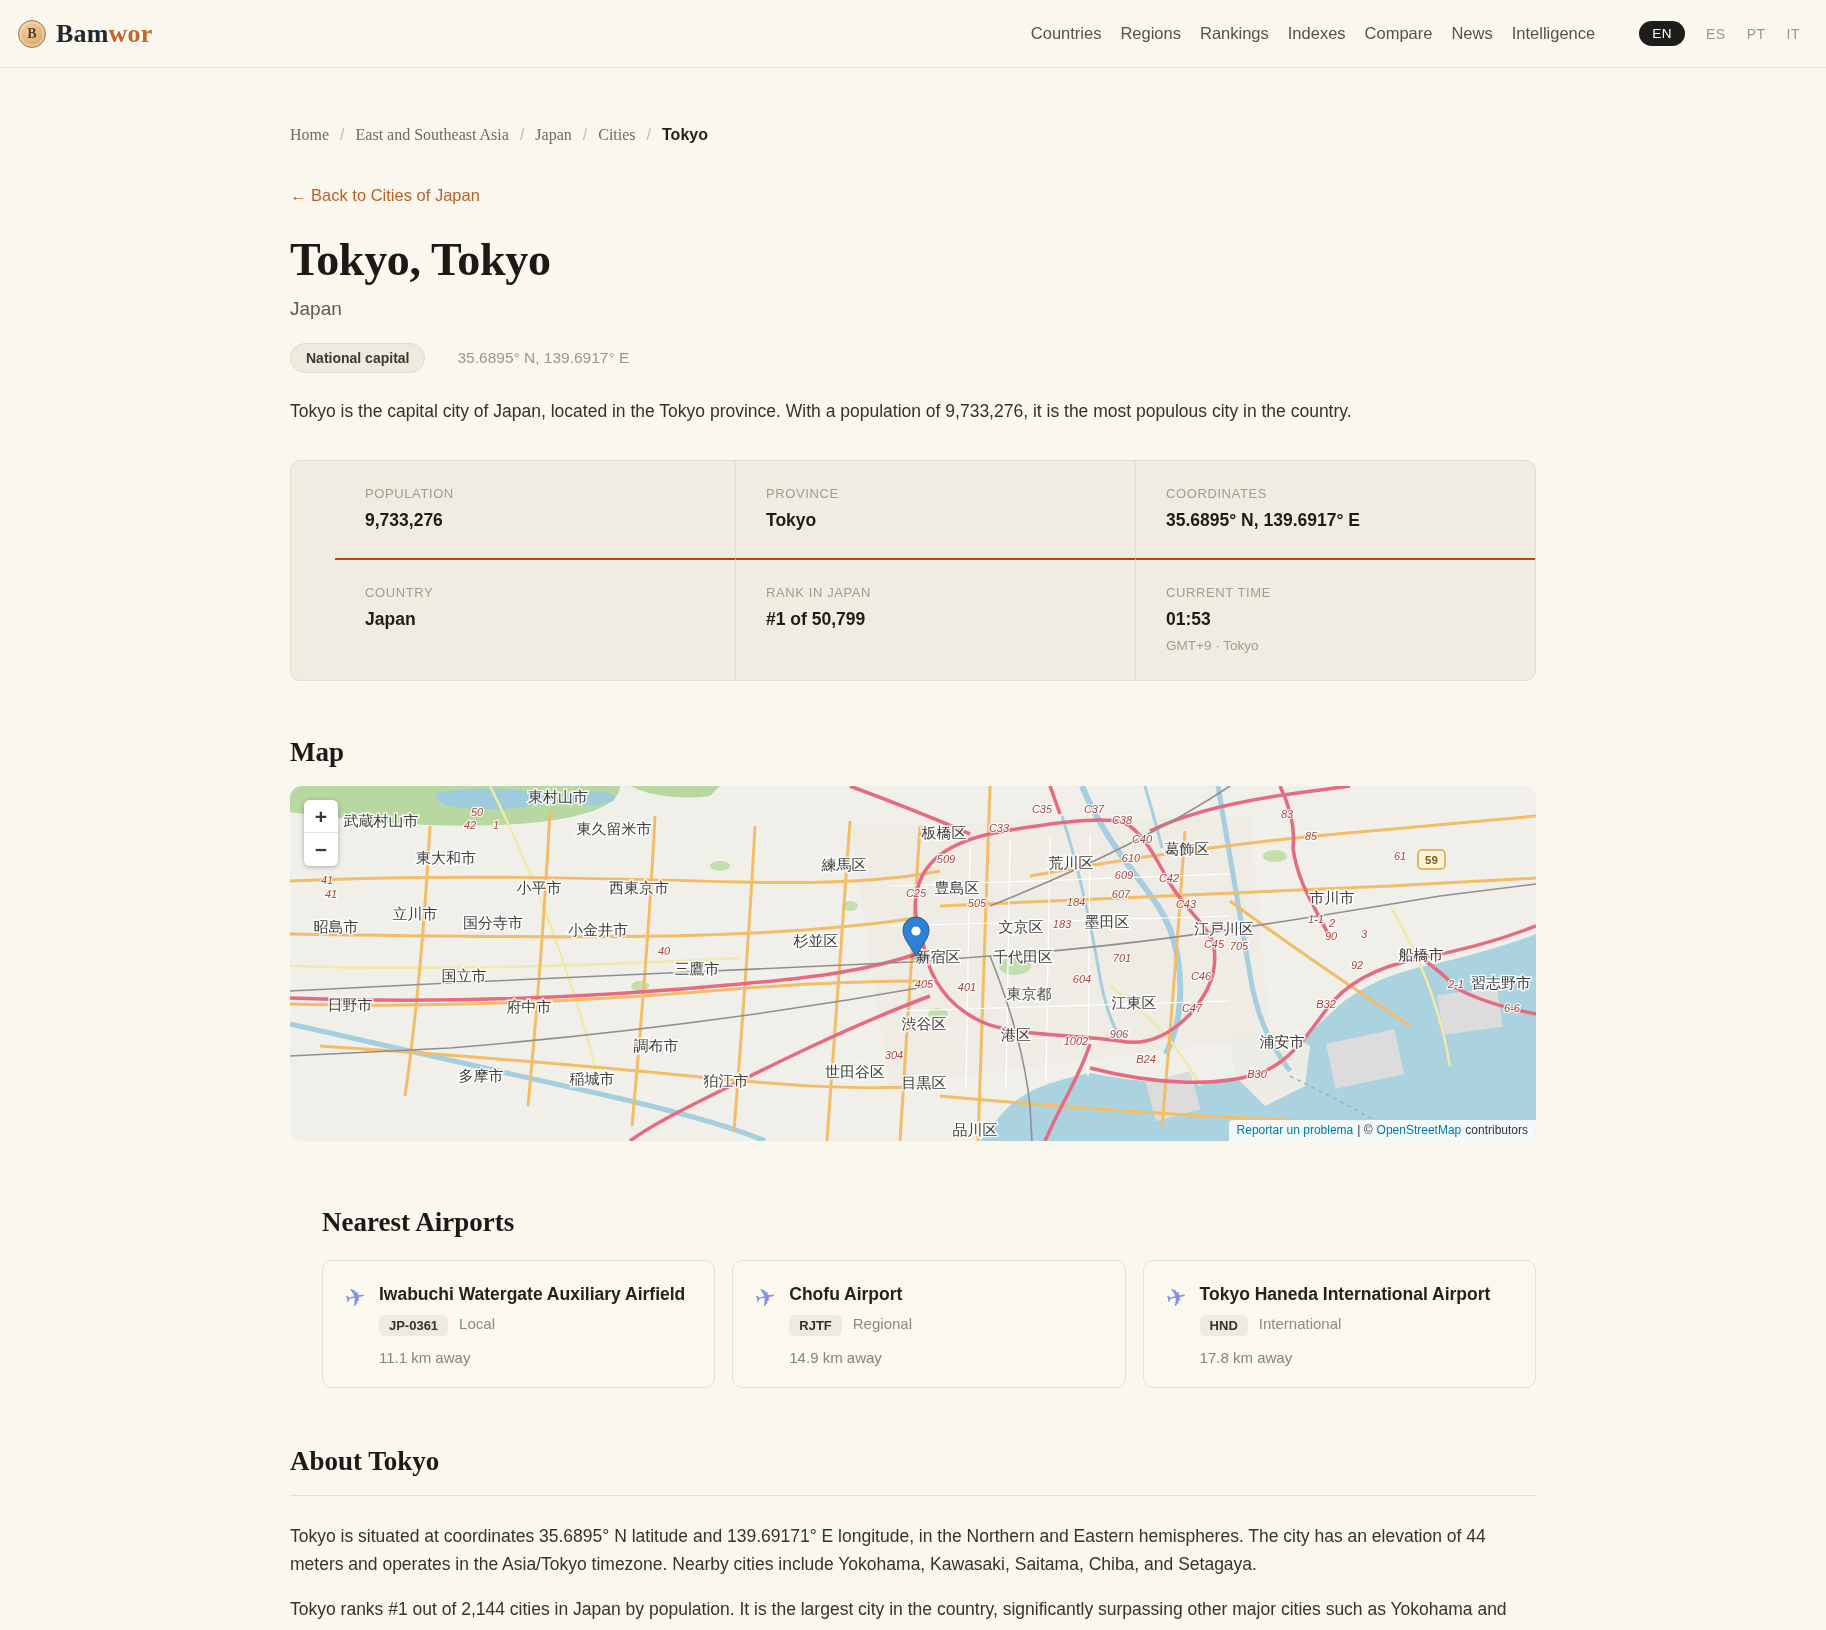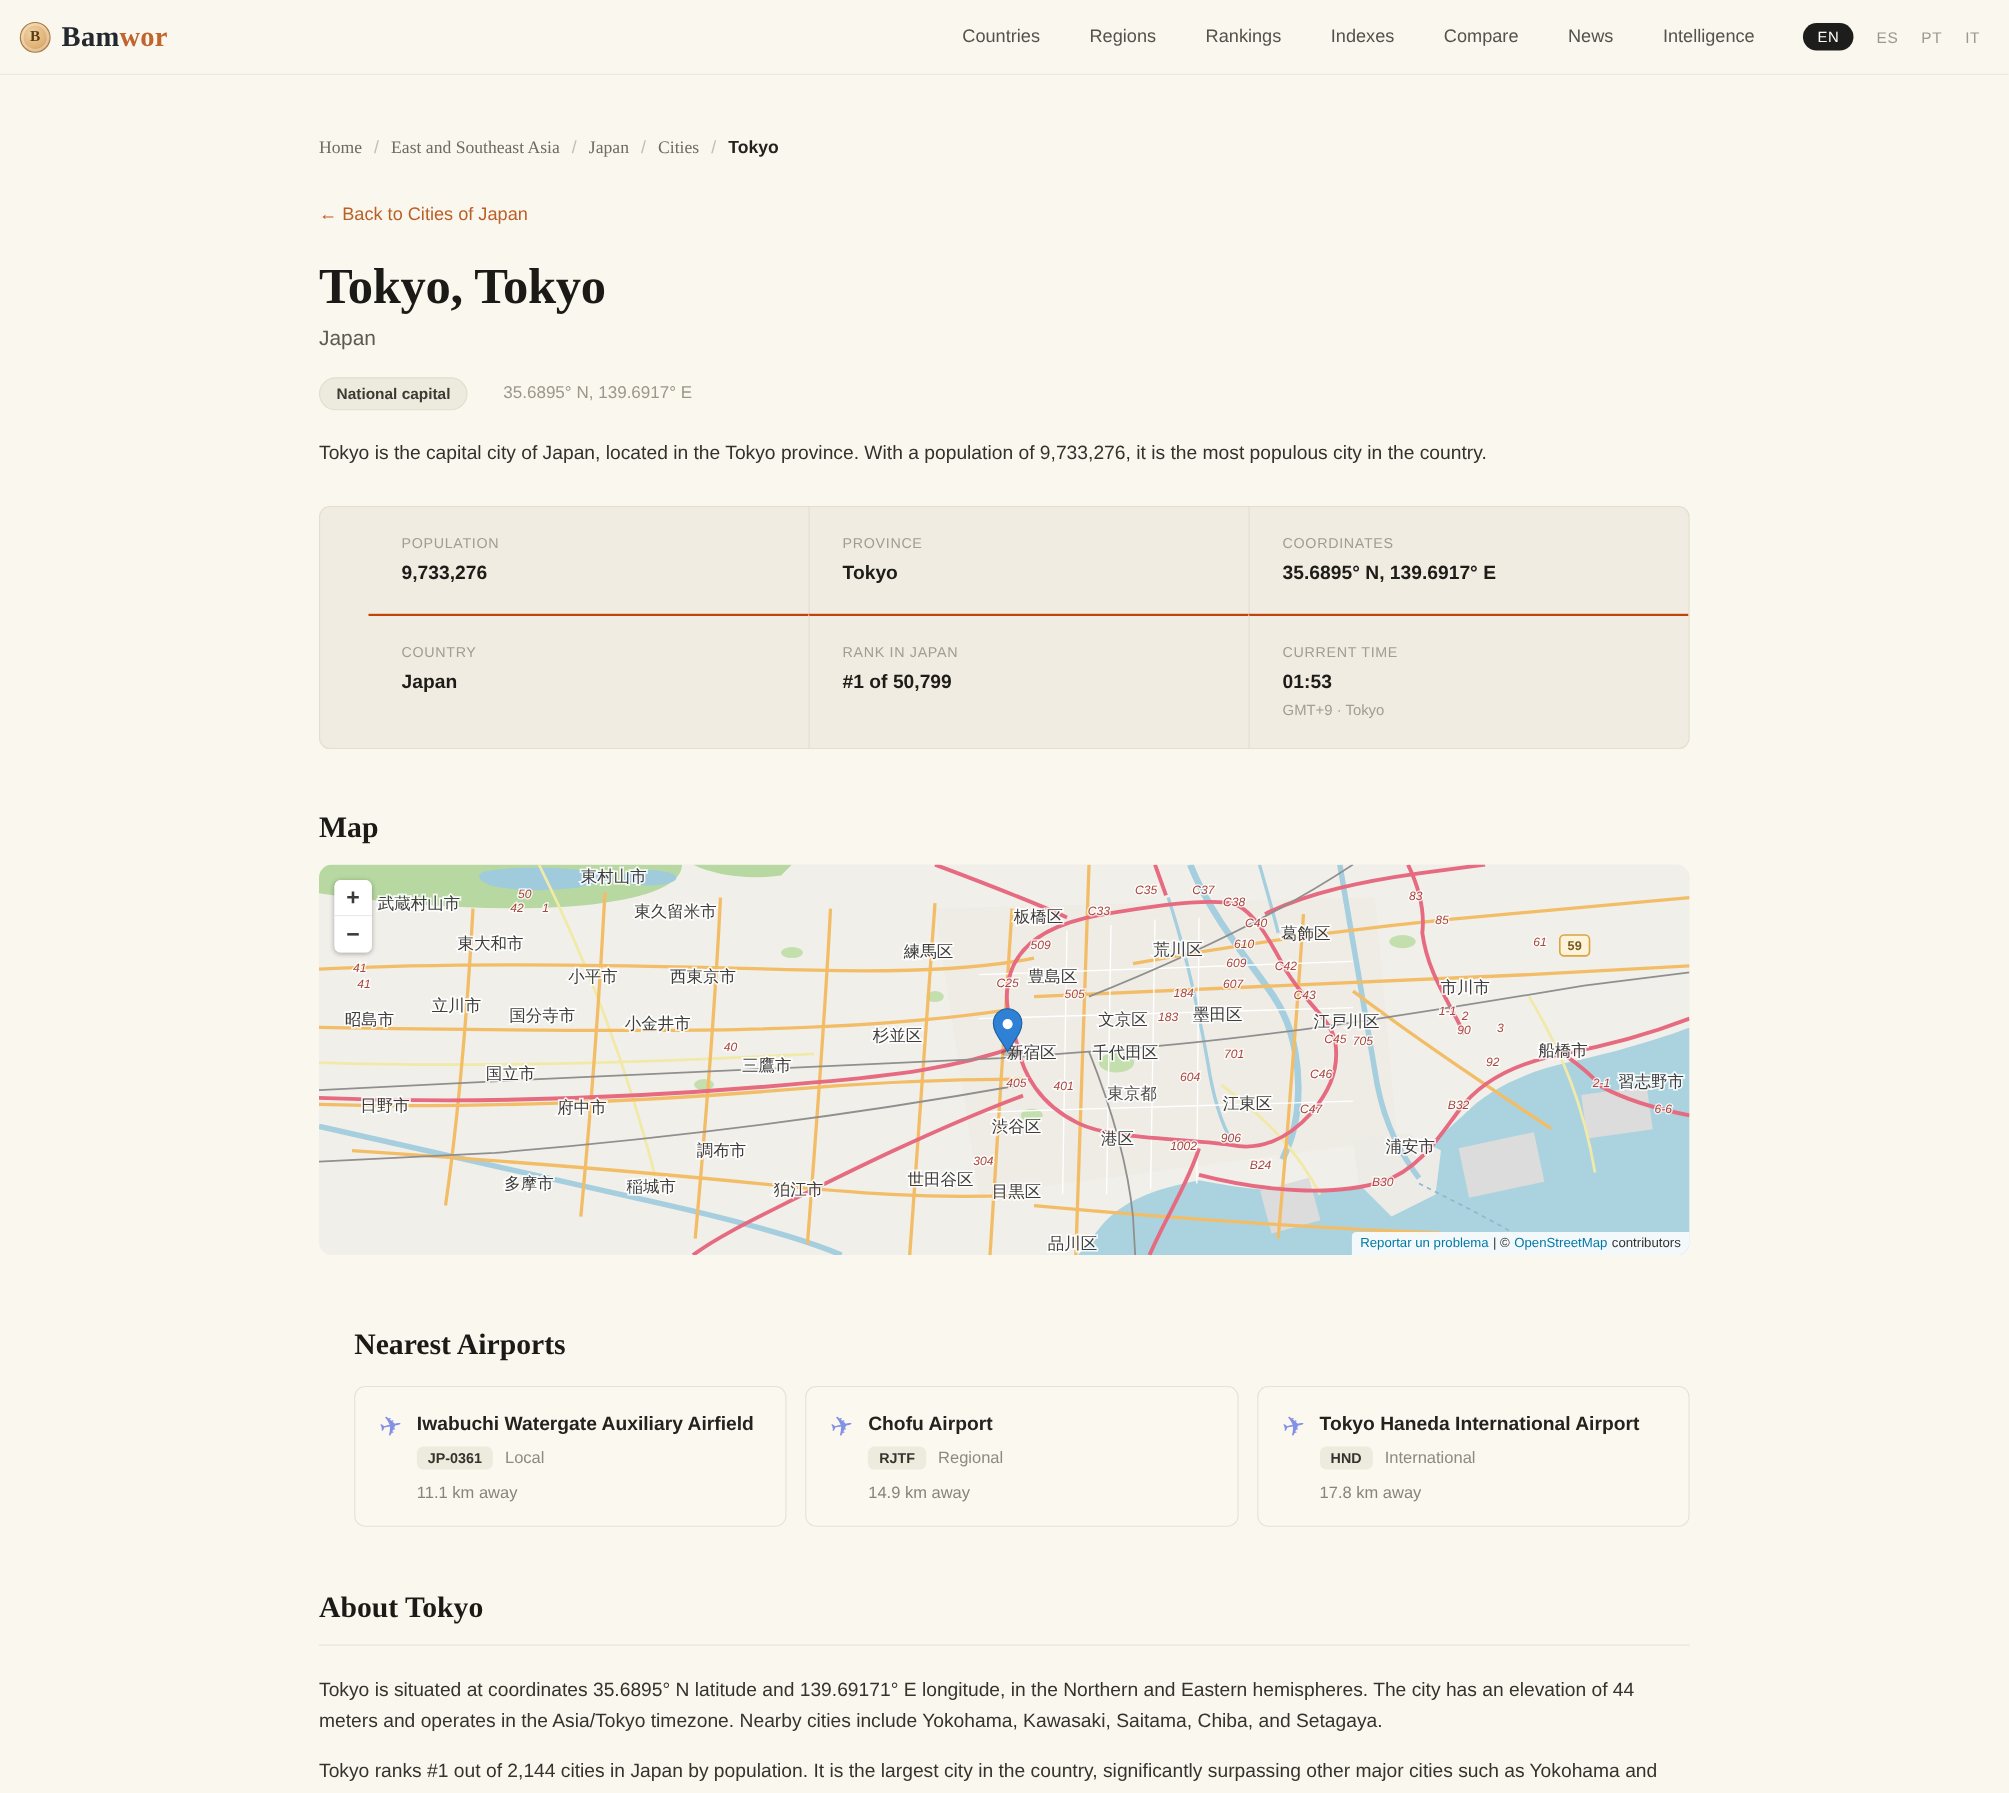--- a/index.html
+++ b/index.html
@@ -5,21 +5,21 @@
   * { margin:0; padding:0; box-sizing:border-box; }
   html,body { width:1826px; height:1630px; overflow:hidden; }
   body { background:#faf7ee; font-family:"Liberation Sans", sans-serif; color:#24231f; }
 
   
   .topbar { height:68px; display:flex; align-items:center; padding:0 26px 0 18px; border-bottom:1px solid #eae6d9; background:#faf7ee; }
   .brand { display:flex; align-items:center; gap:10px; }
   .coin { width:28px; height:28px; border-radius:50%; background:radial-gradient(circle at 40% 35%, #ecc globe, #e8c28c 30%, #cf9a55 75%, #b47f3e 100%); background:radial-gradient(circle at 40% 35%, #efd3a4, #e0b277 55%, #bd8847 100%); border:1.5px solid #a9773a; display:flex; align-items:center; justify-content:center; font-family:"Liberation Serif", serif; font-weight:700; font-size:14px; color:#5d3d17; box-shadow:inset 0 0 0 2.5px rgba(255,255,255,.35); }
   .wordmark { font-family:"Liberation Serif", serif; font-weight:700; font-size:26px; letter-spacing:.2px; color:#23272e; }
   .wordmark .accent { color:#c0652e; }
-  .mainnav { margin-left:auto; display:flex; align-items:center; gap:45px; }
+  .mainnav { margin-left:auto; display:flex; align-items:center; gap:19px; }
   .mainnav a { text-decoration:none; color:#54524c; font-size:16.5px; }
   .langs { display:flex; align-items:center; gap:21px; margin-left:44px; }
   .lang { font-size:14px; color:#9b9893; background:none; border:none; font-family:inherit; cursor:pointer; letter-spacing:.5px; }
   .lang.active { background:#1d1d1b; color:#fff; border-radius:999px; padding:5px 13px; font-weight:400; font-size:13.5px; }
 
   
   .container { width:1246px; margin:0 auto; padding-top:58px; }
 
   .breadcrumb { display:flex; align-items:center; gap:11px; font-size:16px; }
   .breadcrumb a { color:#6e6b63; text-decoration:none;font-family:Liberation Serif, serif; }
@@ -59,21 +59,21 @@
   .ml.pref { fill:#4c4c4c; }
   .rr { font-size:11px; font-style:italic; fill:#a8463c; text-anchor:middle; stroke:rgba(255,255,255,.8); stroke-width:2.5px; paint-order:stroke; }
   .shieldtxt { font-size:11.5px; font-weight:700; fill:#7a5a1e; text-anchor:middle; }
 
   .airports-section { margin-top:66px;padding-left:32px; }
   .cards { margin-top:22px; display:flex; gap:17px; }
   .card { flex:1; background:#fbf8f0; border:1px solid #e7e2d4; border-radius:10px; padding:23px 22px; height:128px; }
   .card-top { display:flex; align-items:flex-start; gap:13px; }
   .plane { font-size:25px; color:#8490e4; line-height:1; transform:rotate(-12deg); margin-top:1px; }
   .airport-name { font-size:17.5px; font-weight:600; color:#23221d; }
-  .code-row { margin-top:10px; display:flex; align-items:center; gap:11px; }
+  .code-row { margin-top:10px; display:flex; gap:11px; }
   .code-pill { background:#edeade; border-radius:6px; padding:3px 10px; font-size:13px; font-weight:700; color:#34322c; }
   .airport-type { font-size:15px; color:#8d8a80; }
   .distance { margin-top:13px; font-size:15px; color:#87847a; }
 
   .about-section { margin-top:58px; }
   .about-section hr { border:none; border-top:1px solid #e6e1d3; margin-top:18px; }
   .about-section p { margin-top:26px; font-size:17.5px; line-height:1.62; color:#35332d; width:1246px; }
   .about-section p + p { margin-top:16px; }
 </style>
 </head>

